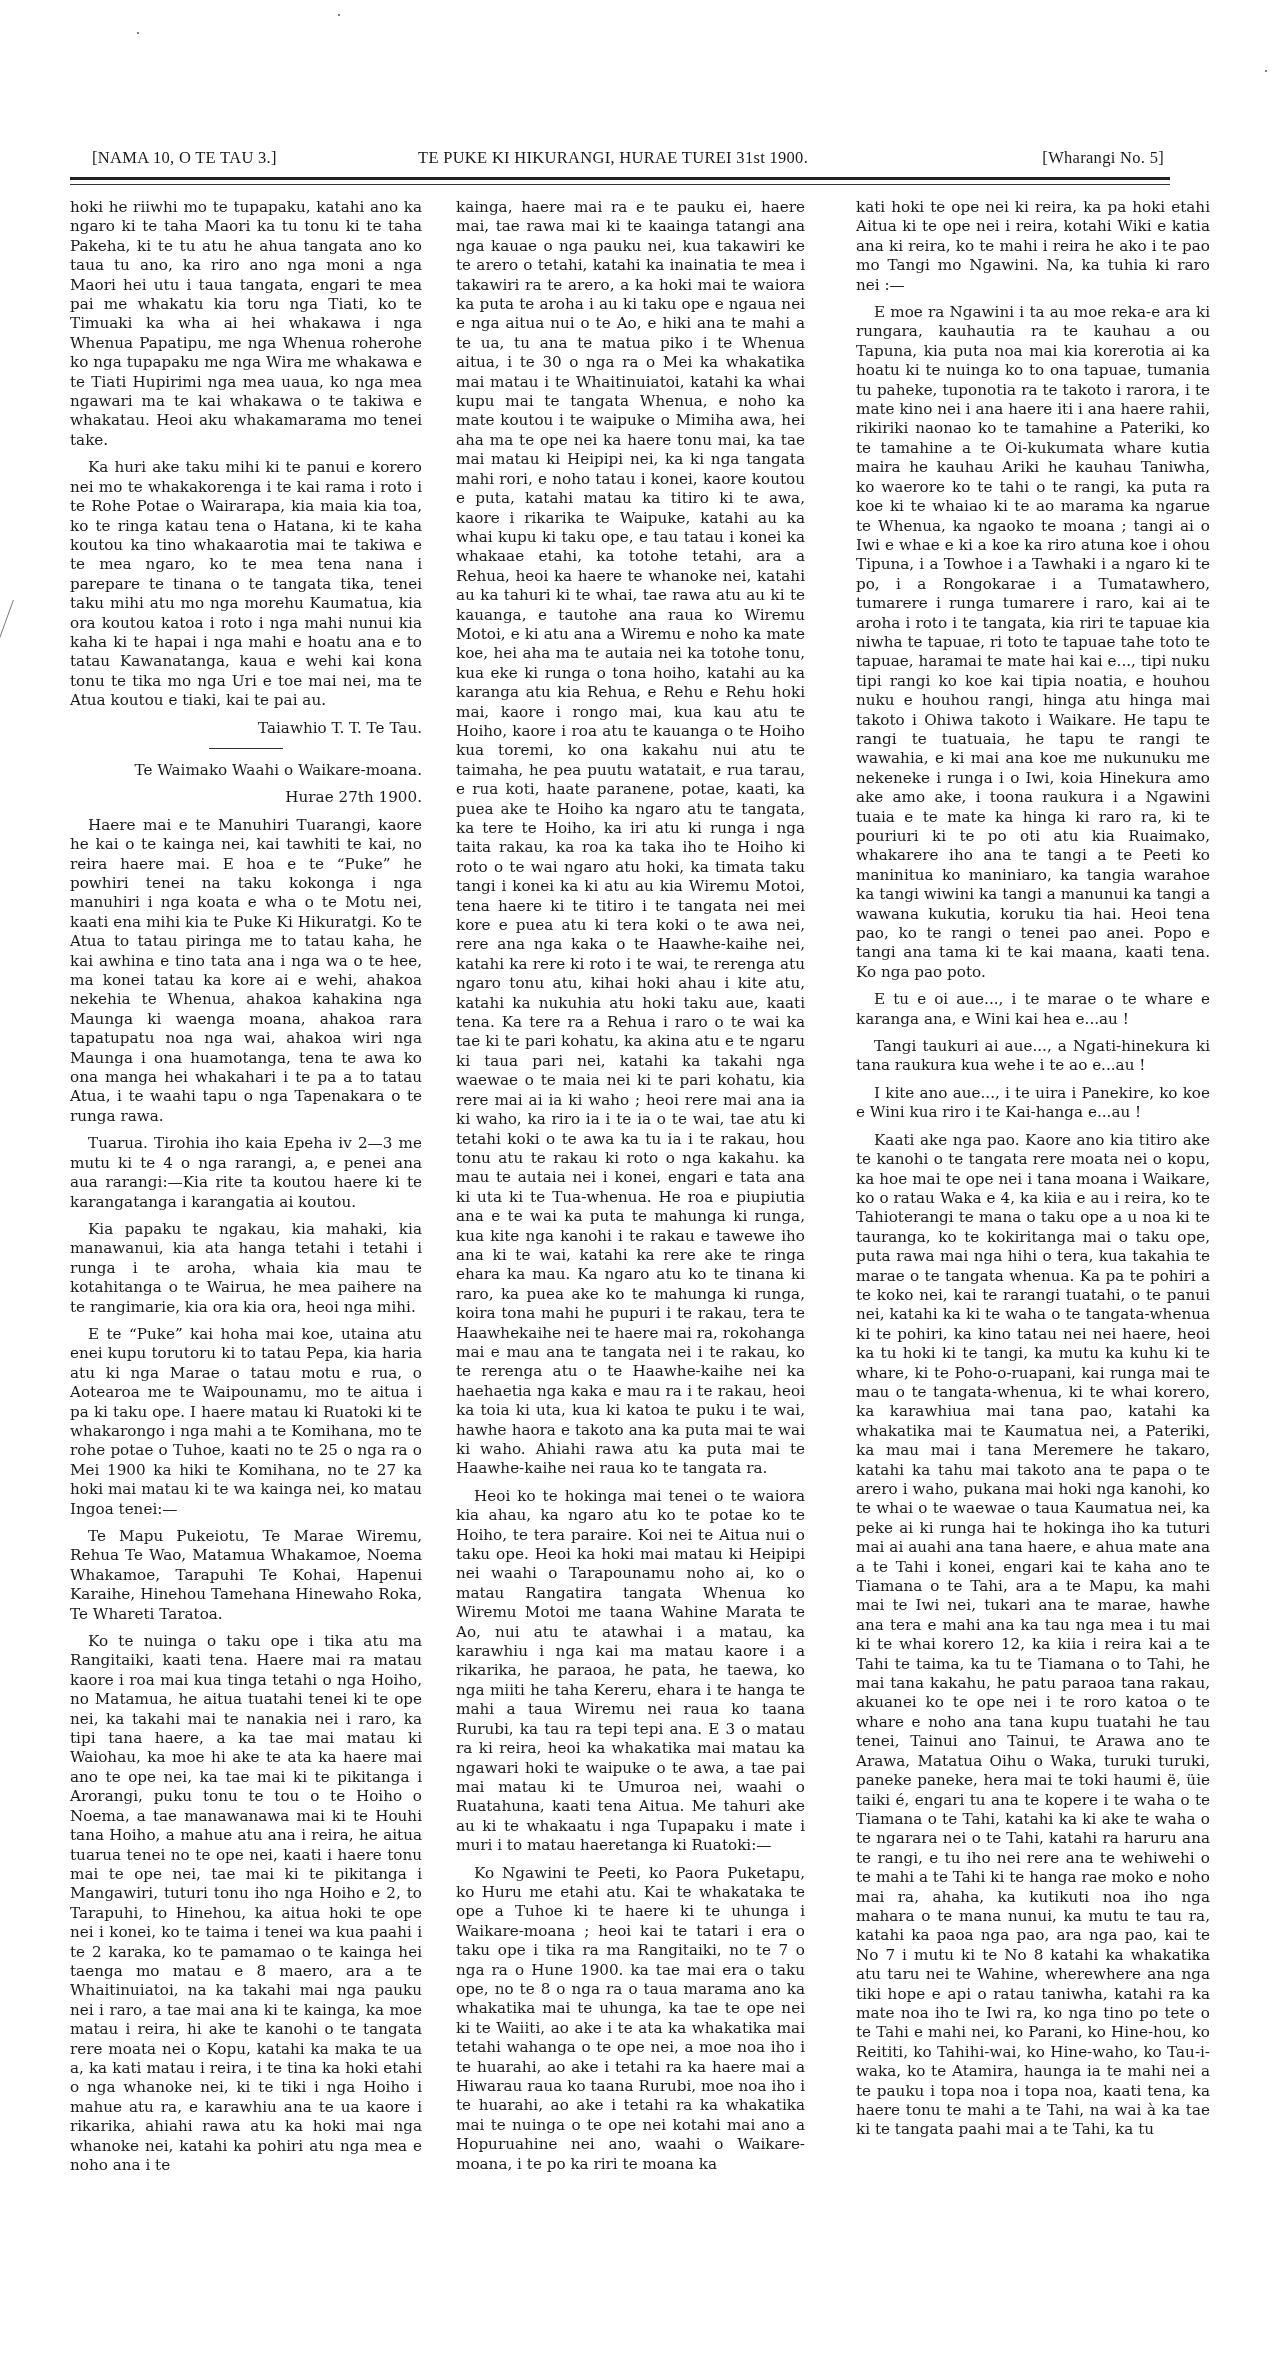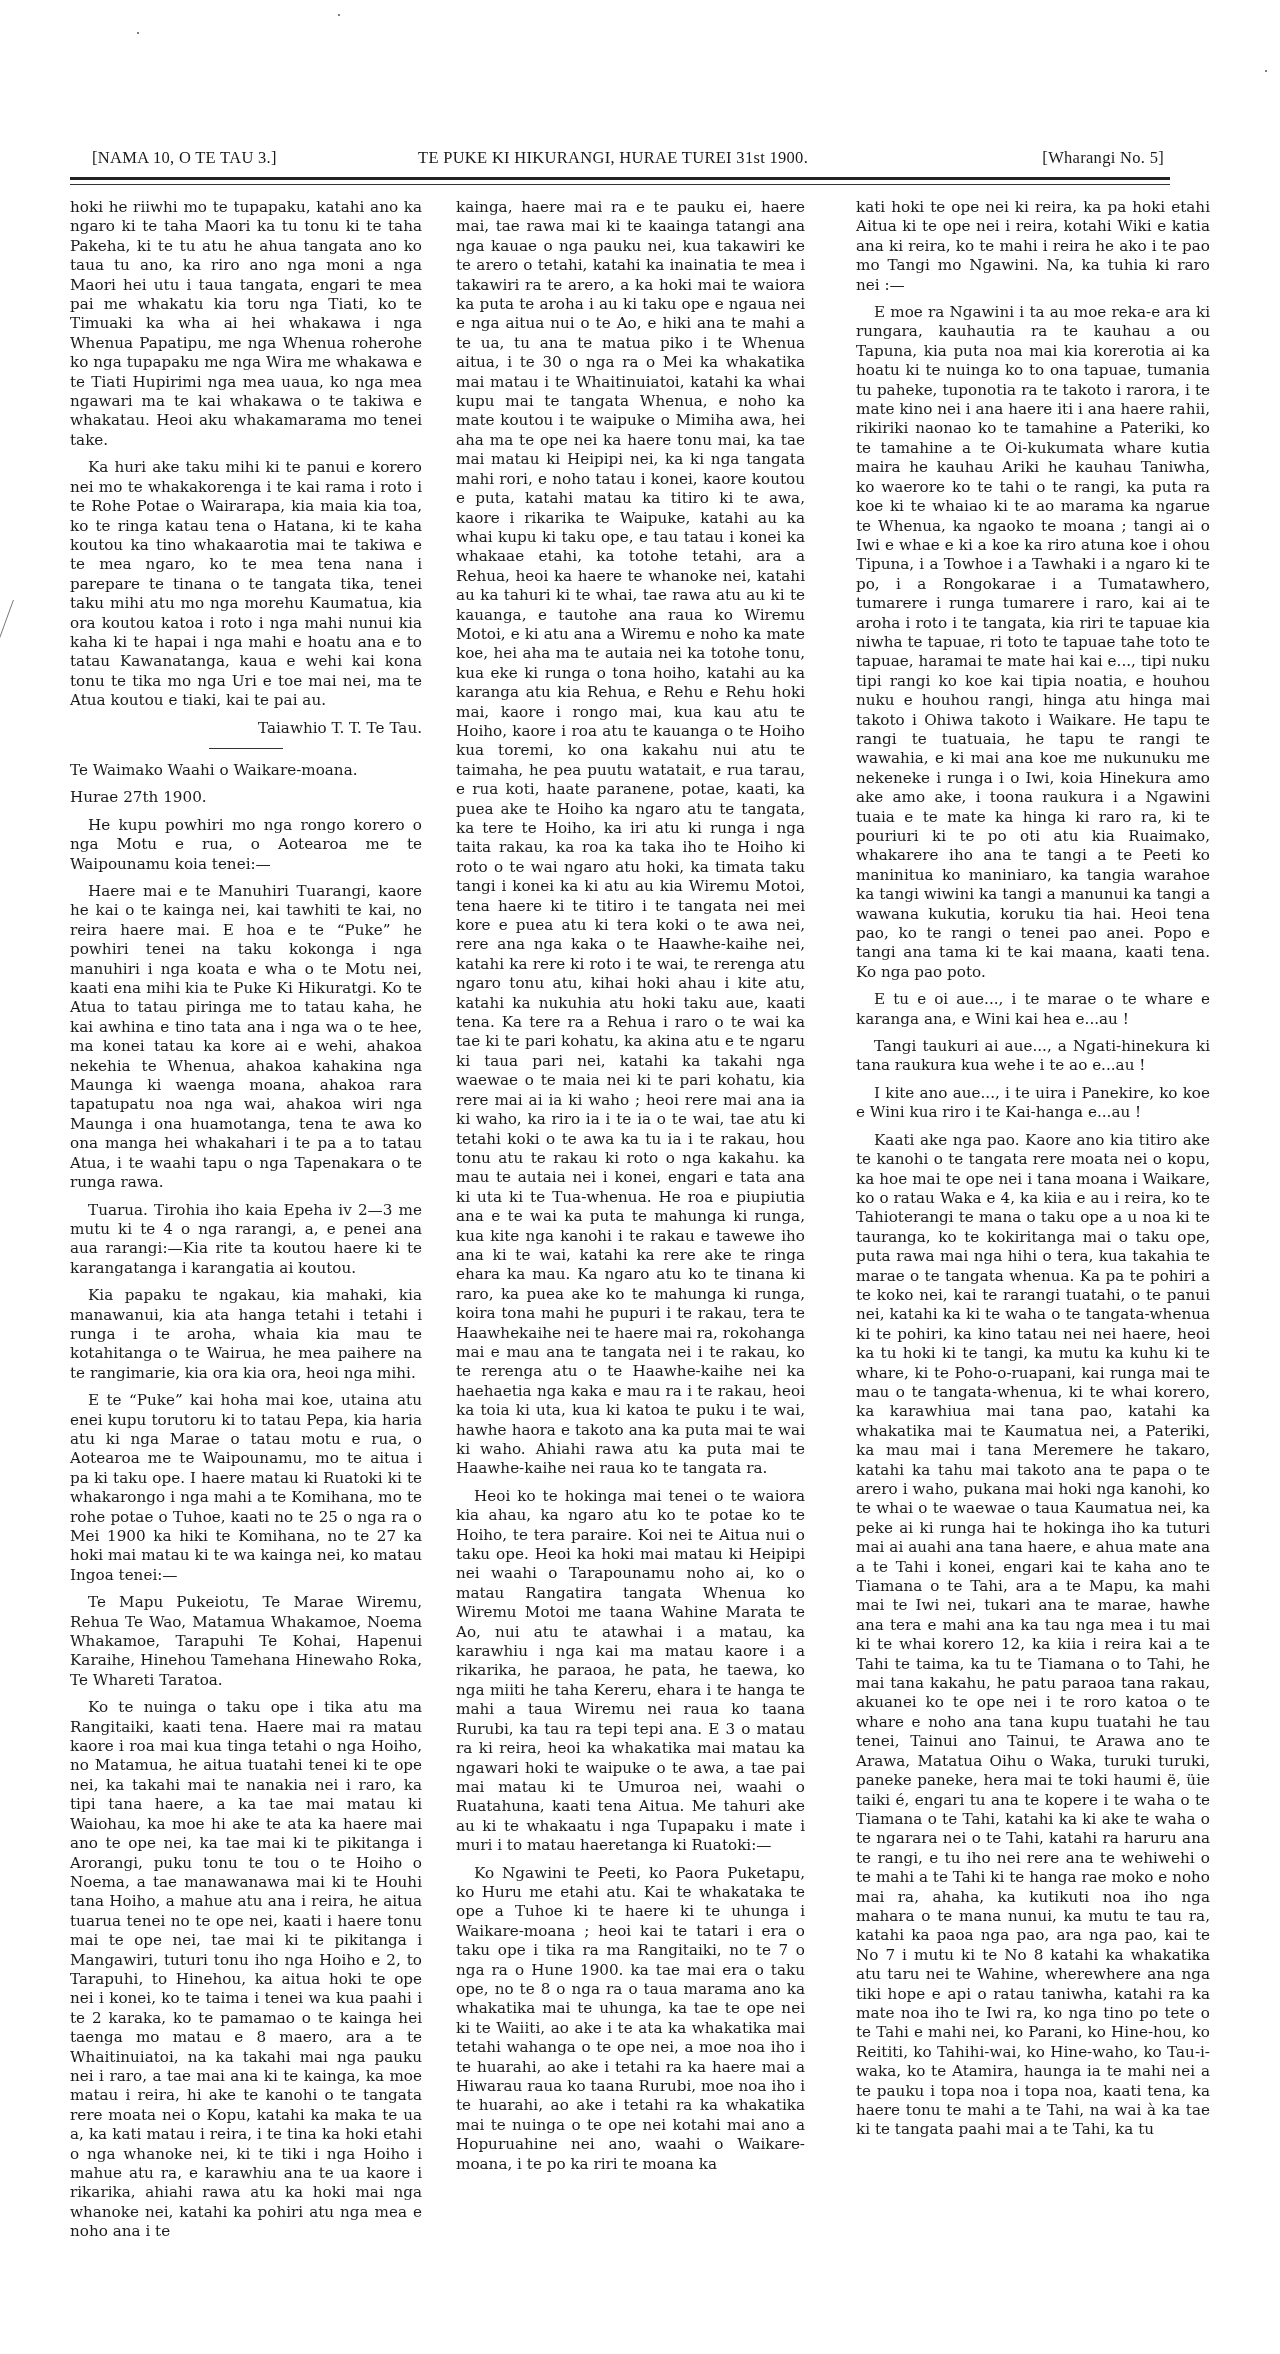--- a/index.html
+++ b/index.html
@@ -13,21 +13,21 @@
   .mh-right { right:6px; }
   .rule1 { position:absolute; top:177px; left:70px; width:1100px; height:3px; background:#222; }
   .rule2 { position:absolute; top:184px; left:70px; width:1100px; height:1px; background:#333; }
   .col { position:absolute; top:190px; font-size:15.2px; line-height:19.4px;
          text-align:justify; hyphens:manual; }
   .col1 { left:62px; width:368px; }
   .col2 { left:448px; width:365px; }
   .col3 { left:848px; width:370px; }
   .col p { margin:8px; text-indent:18px; }
   .col p.noindent { text-indent:0; }
-  .col p.center { text-align:left; text-indent:0; }
+  .col p.center { text-align:right; text-indent:0; }
   .col p.sig { text-align:right; text-indent:0; padding-left:30px; }
   .col p.verse { text-indent:18px; }
   .shortrule { width:74px; height:1px; background:#333; margin:10px auto 12px auto; }
   .speck { position:absolute; width:2px; height:2px; background:#555; border-radius:1px; }
   .margin-mark { position:absolute; left:2px; top:600px; width:14px; height:60px;
                  border-left:1px solid #777; transform:skewX(-20deg); }
 </style>
 </head>
 <body>
 
@@ -44,21 +44,20 @@
 <div class="rule1"></div>
 <div class="rule2"></div>
 
 <section class="col col1">
   <p class="noindent">hoki he riiwhi mo te tupapaku, katahi ano ka ngaro ki te taha Maori ka tu tonu ki te taha Pakeha, ki te tu atu he ahua tangata ano ko taua tu ano, ka riro ano nga moni a nga Maori hei utu i taua tangata, engari te mea pai me whakatu kia toru nga Tiati, ko te Timuaki ka wha ai hei whakawa i nga Whenua Papatipu, me nga Whenua roherohe ko nga tupapaku me nga Wira me whakawa e te Tiati Hupirimi nga mea uaua, ko nga mea ngawari ma te kai whakawa o te takiwa e whakatau. Heoi aku whakamarama mo tenei take.</p>
   <p>Ka huri ake taku mihi ki te panui e korero nei mo te whakakorenga i te kai rama i roto i te Rohe Potae o Wairarapa, kia maia kia toa, ko te ringa katau tena o Hatana, ki te kaha koutou ka tino whakaarotia mai te takiwa e te mea ngaro, ko te mea tena nana i parepare te tinana o te tangata tika, tenei taku mihi atu mo nga morehu Kaumatua, kia ora koutou katoa i roto i nga mahi nunui kia kaha ki te hapai i nga mahi e hoatu ana e to tatau Kawanatanga, kaua e wehi kai kona tonu te tika mo nga Uri e toe mai nei, ma te Atua koutou e tiaki, kai te pai au.</p>
   <p class="sig">Taiawhio T. T. Te Tau.</p>
   <div class="shortrule"></div>
   <p class="center">Te Waimako Waahi o Waikare-moana.</p>
   <p class="center">Hurae 27th 1900.</p>
-  <p>He kupu powhiri mo nga rongo korero o nga Motu e rua, o Aotearoa me te Waipounamu koia tenei:—</p>
   <p>Haere mai e te Manuhiri Tuarangi, kaore he kai o te kainga nei, kai tawhiti te kai, no reira haere mai. E hoa e te “Puke” he powhiri tenei na taku kokonga i nga manuhiri i nga koata e wha o te Motu nei, kaati ena mihi kia te Puke Ki Hikuratgi. Ko te Atua to tatau piringa me to tatau kaha, he kai awhina e tino tata ana i nga wa o te hee, ma konei tatau ka kore ai e wehi, ahakoa nekehia te Whenua, ahakoa kahakina nga Maunga ki waenga moana, ahakoa rara tapatupatu noa nga wai, ahakoa wiri nga Maunga i ona huamotanga, tena te awa ko ona manga hei whakahari i te pa a to tatau Atua, i te waahi tapu o nga Tapenakara o te runga rawa.</p>
   <p>Tuarua. Tirohia iho kaia Epeha iv 2—3 me mutu ki te 4 o nga rarangi, a, e penei ana aua rarangi:—Kia rite ta koutou haere ki te karangatanga i karangatia ai koutou.</p>
   <p>Kia papaku te ngakau, kia mahaki, kia manawanui, kia ata hanga tetahi i tetahi i runga i te aroha, whaia kia mau te kotahitanga o te Wairua, he mea paihere na te rangimarie, kia ora kia ora, heoi nga mihi.</p>
   <p>E te “Puke” kai hoha mai koe, utaina atu enei kupu torutoru ki to tatau Pepa, kia haria atu ki nga Marae o tatau motu e rua, o Aotearoa me te Waipounamu, mo te aitua i pa ki taku ope. I haere matau ki Ruatoki ki te whakarongo i nga mahi a te Komihana, mo te rohe potae o Tuhoe, kaati no te 25 o nga ra o Mei 1900 ka hiki te Komihana, no te 27 ka hoki mai matau ki te wa kainga nei, ko matau Ingoa tenei:—</p>
   <p>Te Mapu Pukeiotu, Te Marae Wiremu, Rehua Te Wao, Matamua Whakamoe, Noema Whakamoe, Tarapuhi Te Kohai, Hapenui Karaihe, Hinehou Tamehana Hinewaho Roka, Te Whareti Taratoa.</p>
   <p>Ko te nuinga o taku ope i tika atu ma Rangitaiki, kaati tena. Haere mai ra matau kaore i roa mai kua tinga tetahi o nga Hoiho, no Matamua, he aitua tuatahi tenei ki te ope nei, ka takahi mai te nanakia nei i raro, ka tipi tana haere, a ka tae mai matau ki Waiohau, ka moe hi ake te ata ka haere mai ano te ope nei, ka tae mai ki te pikitanga i Arorangi, puku tonu te tou o te Hoiho o Noema, a tae manawanawa mai ki te Houhi tana Hoiho, a mahue atu ana i reira, he aitua tuarua tenei no te ope nei, kaati i haere tonu mai te ope nei, tae mai ki te pikitanga i Mangawiri, tuturi tonu iho nga Hoiho e 2, to Tarapuhi, to Hinehou, ka aitua hoki te ope nei i konei, ko te taima i tenei wa kua paahi i te 2 karaka, ko te pamamao o te kainga hei taenga mo matau e 8 maero, ara a te Whaitinuiatoi, na ka takahi mai nga pauku nei i raro, a tae mai ana ki te kainga, ka moe matau i reira, hi ake te kanohi o te tangata rere moata nei o Kopu, katahi ka maka te ua a, ka kati matau i reira, i te tina ka hoki etahi o nga whanoke nei, ki te tiki i nga Hoiho i mahue atu ra, e karawhiu ana te ua kaore i rikarika, ahiahi rawa atu ka hoki mai nga whanoke nei, katahi ka pohiri atu nga mea e noho ana i te</p>
 </section>
 
 <section class="col col2">
   <p class="noindent">kainga, haere mai ra e te pauku ei, haere mai, tae rawa mai ki te kaainga tatangi ana nga kauae o nga pauku nei, kua takawiri ke te arero o tetahi, katahi ka inainatia te mea i takawiri ra te arero, a ka hoki mai te waiora ka puta te aroha i au ki taku ope e ngaua nei e nga aitua nui o te Ao, e hiki ana te mahi a te ua, tu ana te matua piko i te Whenua aitua, i te 30 o nga ra o Mei ka whakatika mai matau i te Whaitinuiatoi, katahi ka whai kupu mai te tangata Whenua, e noho ka mate koutou i te waipuke o Mimiha awa, hei aha ma te ope nei ka haere tonu mai, ka tae mai matau ki Heipipi nei, ka ki nga tangata mahi rori, e noho tatau i konei, kaore koutou e puta, katahi matau ka titiro ki te awa, kaore i rikarika te Waipuke, katahi au ka whai kupu ki taku ope, e tau tatau i konei ka whakaae etahi, ka totohe tetahi, ara a Rehua, heoi ka haere te whanoke nei, katahi au ka tahuri ki te whai, tae rawa atu au ki te kauanga, e tautohe ana raua ko Wiremu Motoi, e ki atu ana a Wiremu e noho ka mate koe, hei aha ma te autaia nei ka totohe tonu, kua eke ki runga o tona hoiho, katahi au ka karanga atu kia Rehua, e Rehu e Rehu hoki mai, kaore i rongo mai, kua kau atu te Hoiho, kaore i roa atu te kauanga o te Hoiho kua toremi, ko ona kakahu nui atu te taimaha, he pea puutu watatait, e rua tarau, e rua koti, haate paranene, potae, kaati, ka puea ake te Hoiho ka ngaro atu te tangata, ka tere te Hoiho, ka iri atu ki runga i nga taita rakau, ka roa ka taka iho te Hoiho ki roto o te wai ngaro atu hoki, ka timata taku tangi i konei ka ki atu au kia Wiremu Motoi, tena haere ki te titiro i te tangata nei mei kore e puea atu ki tera koki o te awa nei, rere ana nga kaka o te Haawhe-kaihe nei, katahi ka rere ki roto i te wai, te rerenga atu ngaro tonu atu, kihai hoki ahau i kite atu, katahi ka nukuhia atu hoki taku aue, kaati tena. Ka tere ra a Rehua i raro o te wai ka tae ki te pari kohatu, ka akina atu e te ngaru ki taua pari nei, katahi ka takahi nga waewae o te maia nei ki te pari kohatu, kia rere mai ai ia ki waho ; heoi rere mai ana ia ki waho, ka riro ia i te ia o te wai, tae atu ki tetahi koki o te awa ka tu ia i te rakau, hou tonu atu te rakau ki roto o nga kakahu. ka mau te autaia nei i konei, engari e tata ana ki uta ki te Tua-whenua. He roa e piupiutia ana e te wai ka puta te mahunga ki runga, kua kite nga kanohi i te rakau e tawewe iho ana ki te wai, katahi ka rere ake te ringa ehara ka mau. Ka ngaro atu ko te tinana ki raro, ka puea ake ko te mahunga ki runga, koira tona mahi he pupuri i te rakau, tera te Haawhekaihe nei te haere mai ra, rokohanga mai e mau ana te tangata nei i te rakau, ko te rerenga atu o te Haawhe-kaihe nei ka haehaetia nga kaka e mau ra i te rakau, heoi ka toia ki uta, kua ki katoa te puku i te wai, hawhe haora e takoto ana ka puta mai te wai ki waho. Ahiahi rawa atu ka puta mai te Haawhe-kaihe nei raua ko te tangata ra.</p>

